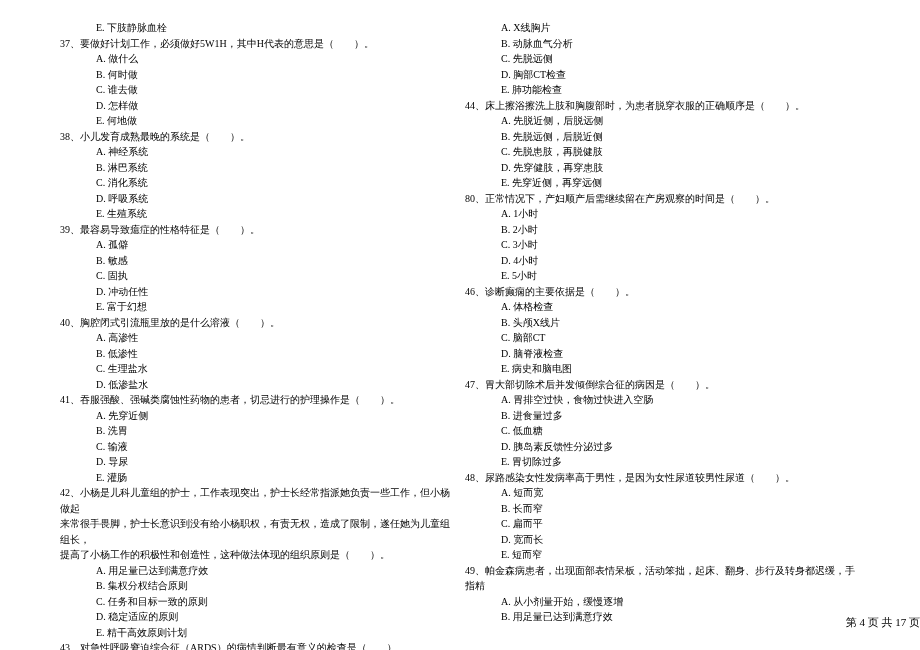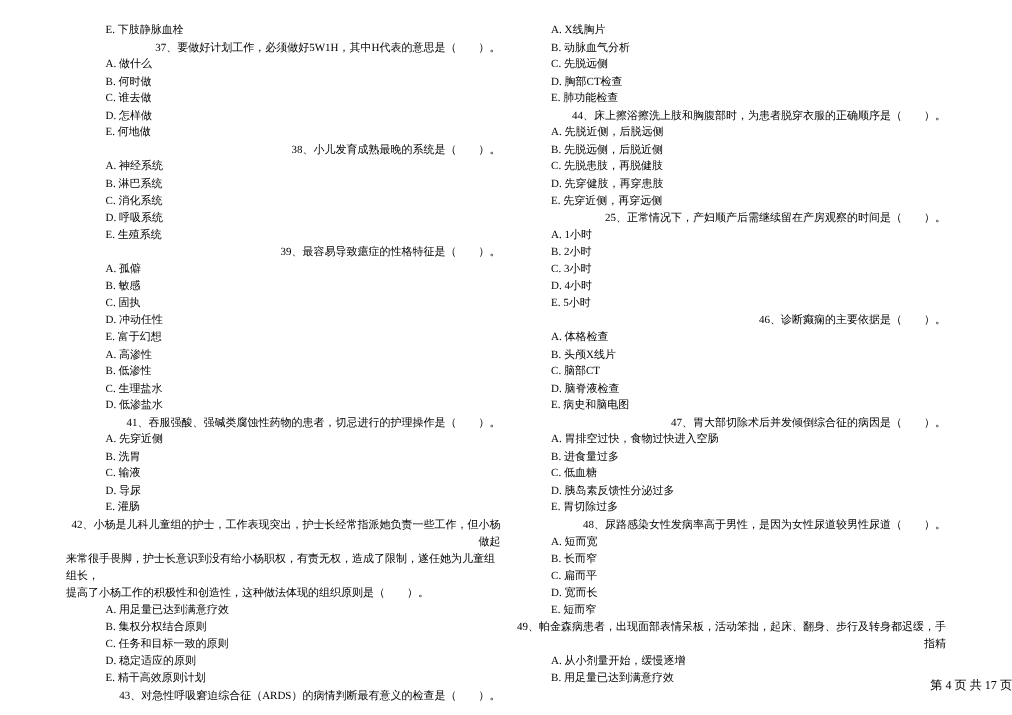--- a/index.html
+++ b/index.html
@@ -24,21 +24,20 @@
     }
     .column {
       flex: 1;
       line-height: 1.55;
     }
     .indent-option {
       padding-left: 36px;
     }
     .question-line {
       padding-left: 0;
-      text-align: right;
     }
     .paragraph-line {
       padding-left: 0;
     }
     .footer {
       position: absolute;
       bottom: 20px;
       left: 0;
       right: 0;
       text-align: right;
@@ -62,20 +61,21 @@
     <div class="indent-option">B. 淋巴系统</div>
     <div class="indent-option">C. 消化系统</div>
     <div class="indent-option">D. 呼吸系统</div>
     <div class="indent-option">E. 生殖系统</div>
     <div class="question-line">39、最容易导致癔症的性格特征是（　　）。</div>
     <div class="indent-option">A. 孤僻</div>
     <div class="indent-option">B. 敏感</div>
     <div class="indent-option">C. 固执</div>
     <div class="indent-option">D. 冲动任性</div>
     <div class="indent-option">E. 富于幻想</div>
+    <div class="question-line">40、胸腔闭式引流瓶里放的是什么溶液（　　）。</div>
     <div class="indent-option">A. 高渗性</div>
     <div class="indent-option">B. 低渗性</div>
     <div class="indent-option">C. 生理盐水</div>
     <div class="indent-option">D. 低渗盐水</div>
     <div class="question-line">41、吞服强酸、强碱类腐蚀性药物的患者，切忌进行的护理操作是（　　）。</div>
     <div class="indent-option">A. 先穿近侧</div>
     <div class="indent-option">B. 洗胃</div>
     <div class="indent-option">C. 输液</div>
     <div class="indent-option">D. 导尿</div>
     <div class="indent-option">E. 灌肠</div>
@@ -95,21 +95,21 @@
     <div class="indent-option">B. 动脉血气分析</div>
     <div class="indent-option">C. 先脱远侧</div>
     <div class="indent-option">D. 胸部CT检查</div>
     <div class="indent-option">E. 肺功能检查</div>
     <div class="question-line">44、床上擦浴擦洗上肢和胸腹部时，为患者脱穿衣服的正确顺序是（　　）。</div>
     <div class="indent-option">A. 先脱近侧，后脱远侧</div>
     <div class="indent-option">B. 先脱远侧，后脱近侧</div>
     <div class="indent-option">C. 先脱患肢，再脱健肢</div>
     <div class="indent-option">D. 先穿健肢，再穿患肢</div>
     <div class="indent-option">E. 先穿近侧，再穿远侧</div>
-    <div class="question-line">25、正常情况下，产妇顺产后需继续留在产房观察的时间是（　　）。</div>
+    <div class="question-line">80、正常情况下，产妇顺产后需继续留在产房观察的时间是（　　）。</div>
     <div class="indent-option">A. 1小时</div>
     <div class="indent-option">B. 2小时</div>
     <div class="indent-option">C. 3小时</div>
     <div class="indent-option">D. 4小时</div>
     <div class="indent-option">E. 5小时</div>
     <div class="question-line">46、诊断癫痫的主要依据是（　　）。</div>
     <div class="indent-option">A. 体格检查</div>
     <div class="indent-option">B. 头颅X线片</div>
     <div class="indent-option">C. 脑部CT</div>
     <div class="indent-option">D. 脑脊液检查</div>

